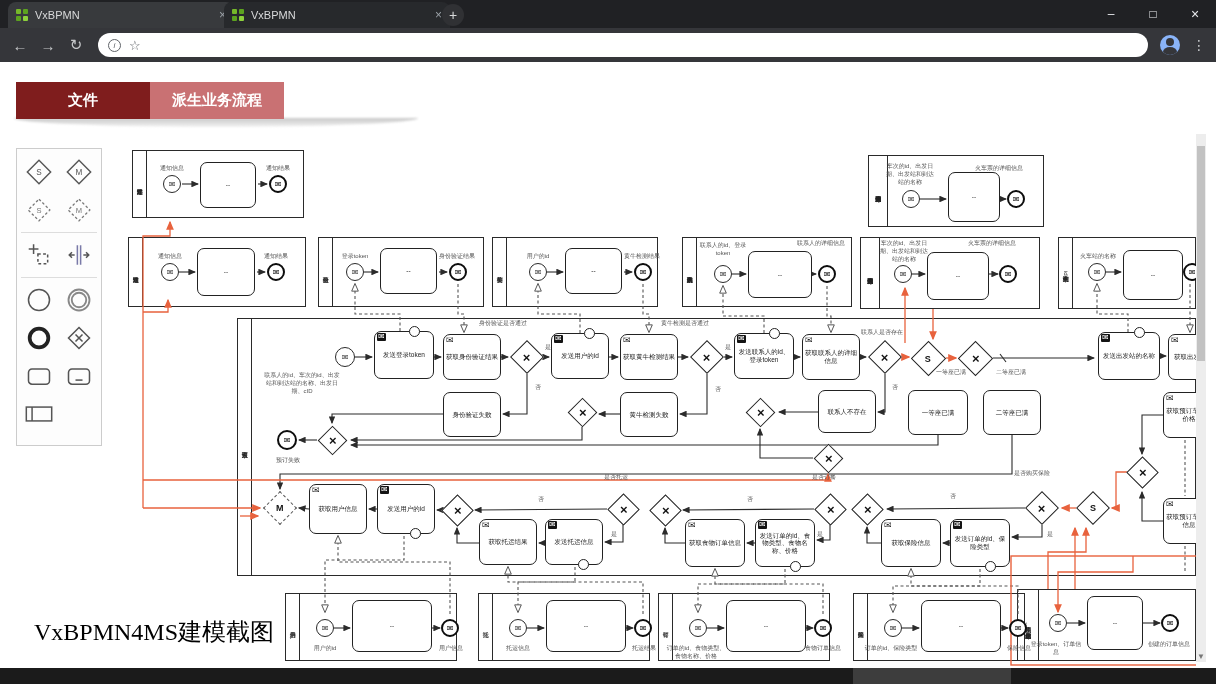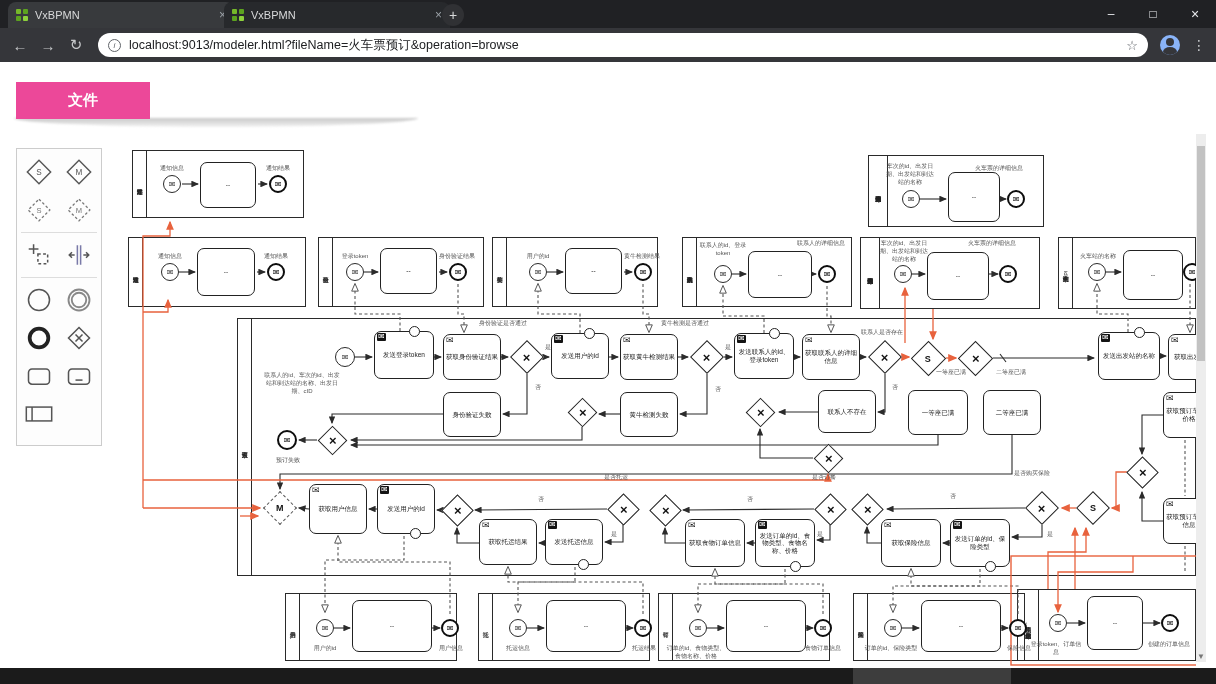--- a/index.html
+++ b/index.html
@@ -97,30 +97,30 @@
     <div class="winctl" style="left:1132px;">□</div>
     <div class="winctl" style="left:1174px;font-size:14px;">×</div>
   </div>
 
   <div class="toolbar">
     <span class="navbtn" style="margin-left:6px;">←</span>
     <span class="navbtn">→</span>
     <span class="navbtn">↻</span>
     <div class="urlpill">
       <span class="infoicon">i</span>
-      <span class="urltext">localhost:9013/modeler.html?fileName=火车票预订&amp;operation=browse</span>
       <span class="star">☆</span>
     </div>
     <span class="avatar"></span>
     <span class="kebab">⋮</span>
   </div>
 
   <div class="ribshadow"></div>
   <div class="ribbon">
-    <div class="rtab" style="background: #ec4899;">文件</div>
+    <div class="rtab" style="background: #7f1d1d;">文件</div>
+    <div class="rtab" style="background: rgb(201, 113, 115);">派生业务流程</div>
   </div>
 
   <div class="palette">
     <div class="pitem">
         <svg class="pic" width="28" height="28" viewBox="0 0 24 24">
           <path d="M12 2 L22 12 L12 22 L2 12 Z" fill="none" stroke="#555" stroke-width="1.2"></path>
           <text x="12" y="14.5" font-size="7" text-anchor="middle" fill="#555">S</text>
         </svg>
       </div>
     <div class="pitem">
@@ -614,17 +614,18 @@
         <div class="flbl" style="left: 1043px; top: 531px; width: 14px;">是</div>
         <div class="flbl" style="left: 946px; top: 493px; width: 14px;">否</div>
       </div>
   </div>
 
   <div class="vscroll">
     <div class="vthumb"></div>
     <div class="varrow">▼</div>
   </div>
 
+  <div class="caption">VxBPMN4MS建模截图</div>
   <div class="botbar">
     <div class="botseg"></div>
   </div>
 
 </div>
 
 </body></html>

